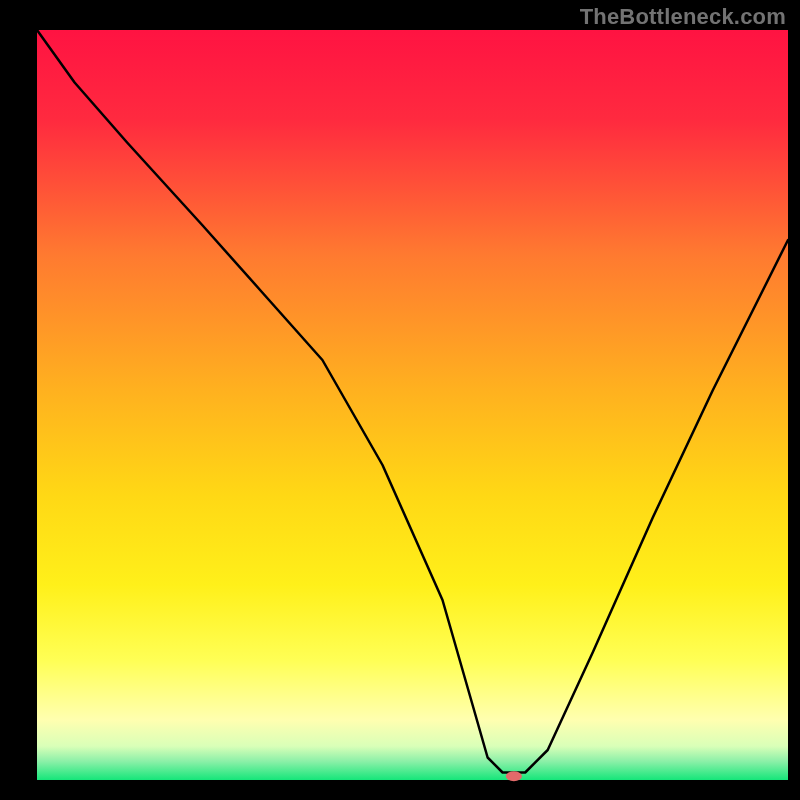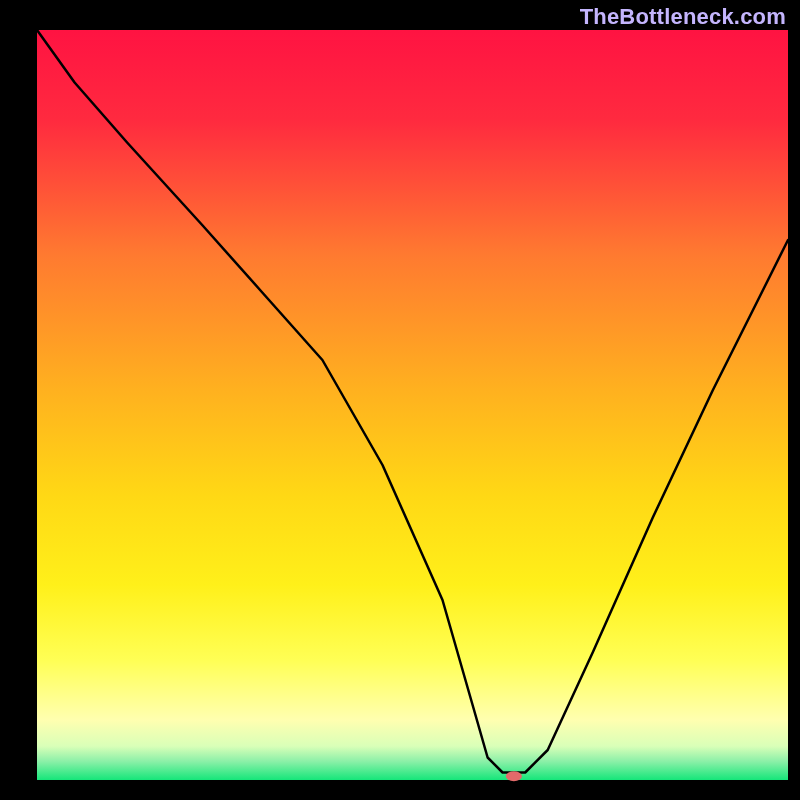--- a/index.html
+++ b/index.html
@@ -14,21 +14,21 @@
   .frame {
     position: relative;
     width: 800px;
     height: 800px;
     background: #000;
   }
   .watermark {
     position: absolute;
     top: 4px;
     right: 14px;
-    color: #c4b5fd;
+    color: #737373;
     font-size: 22px;
     font-weight: 600;
     letter-spacing: 0.2px;
     user-select: none;
   }
   svg {
     position: absolute;
     left: 0;
     top: 0;
   }

